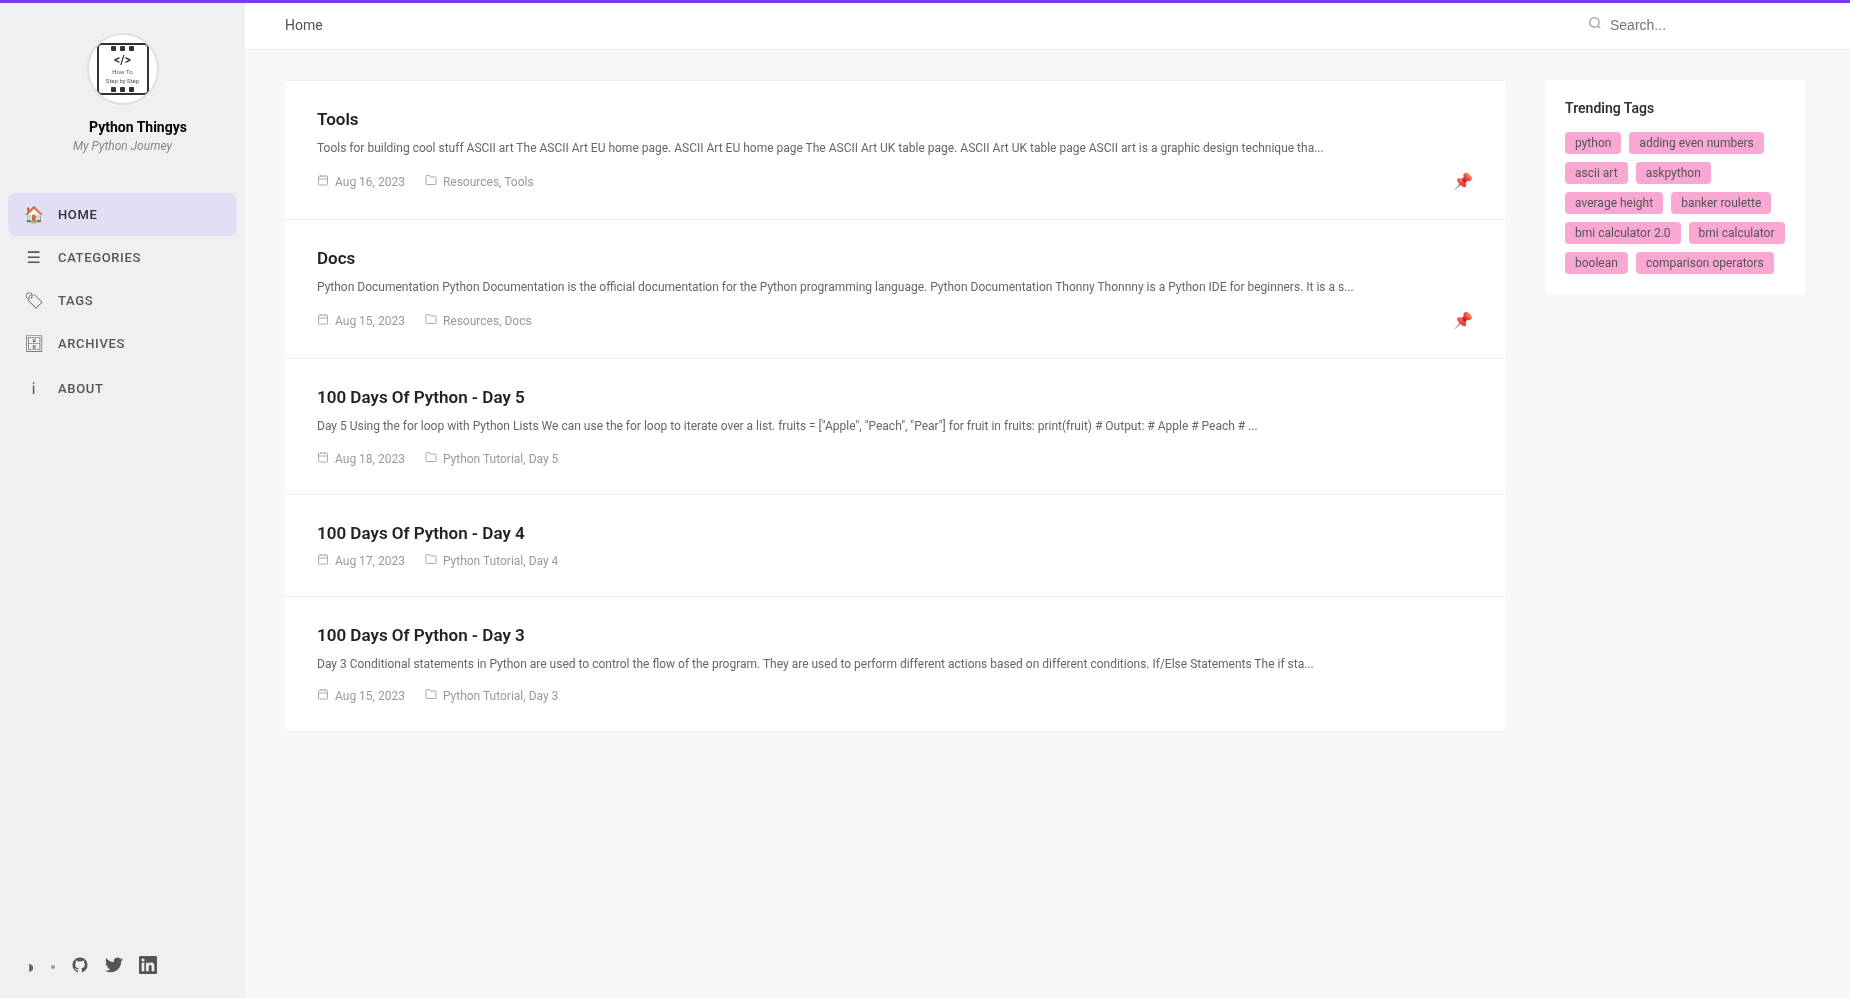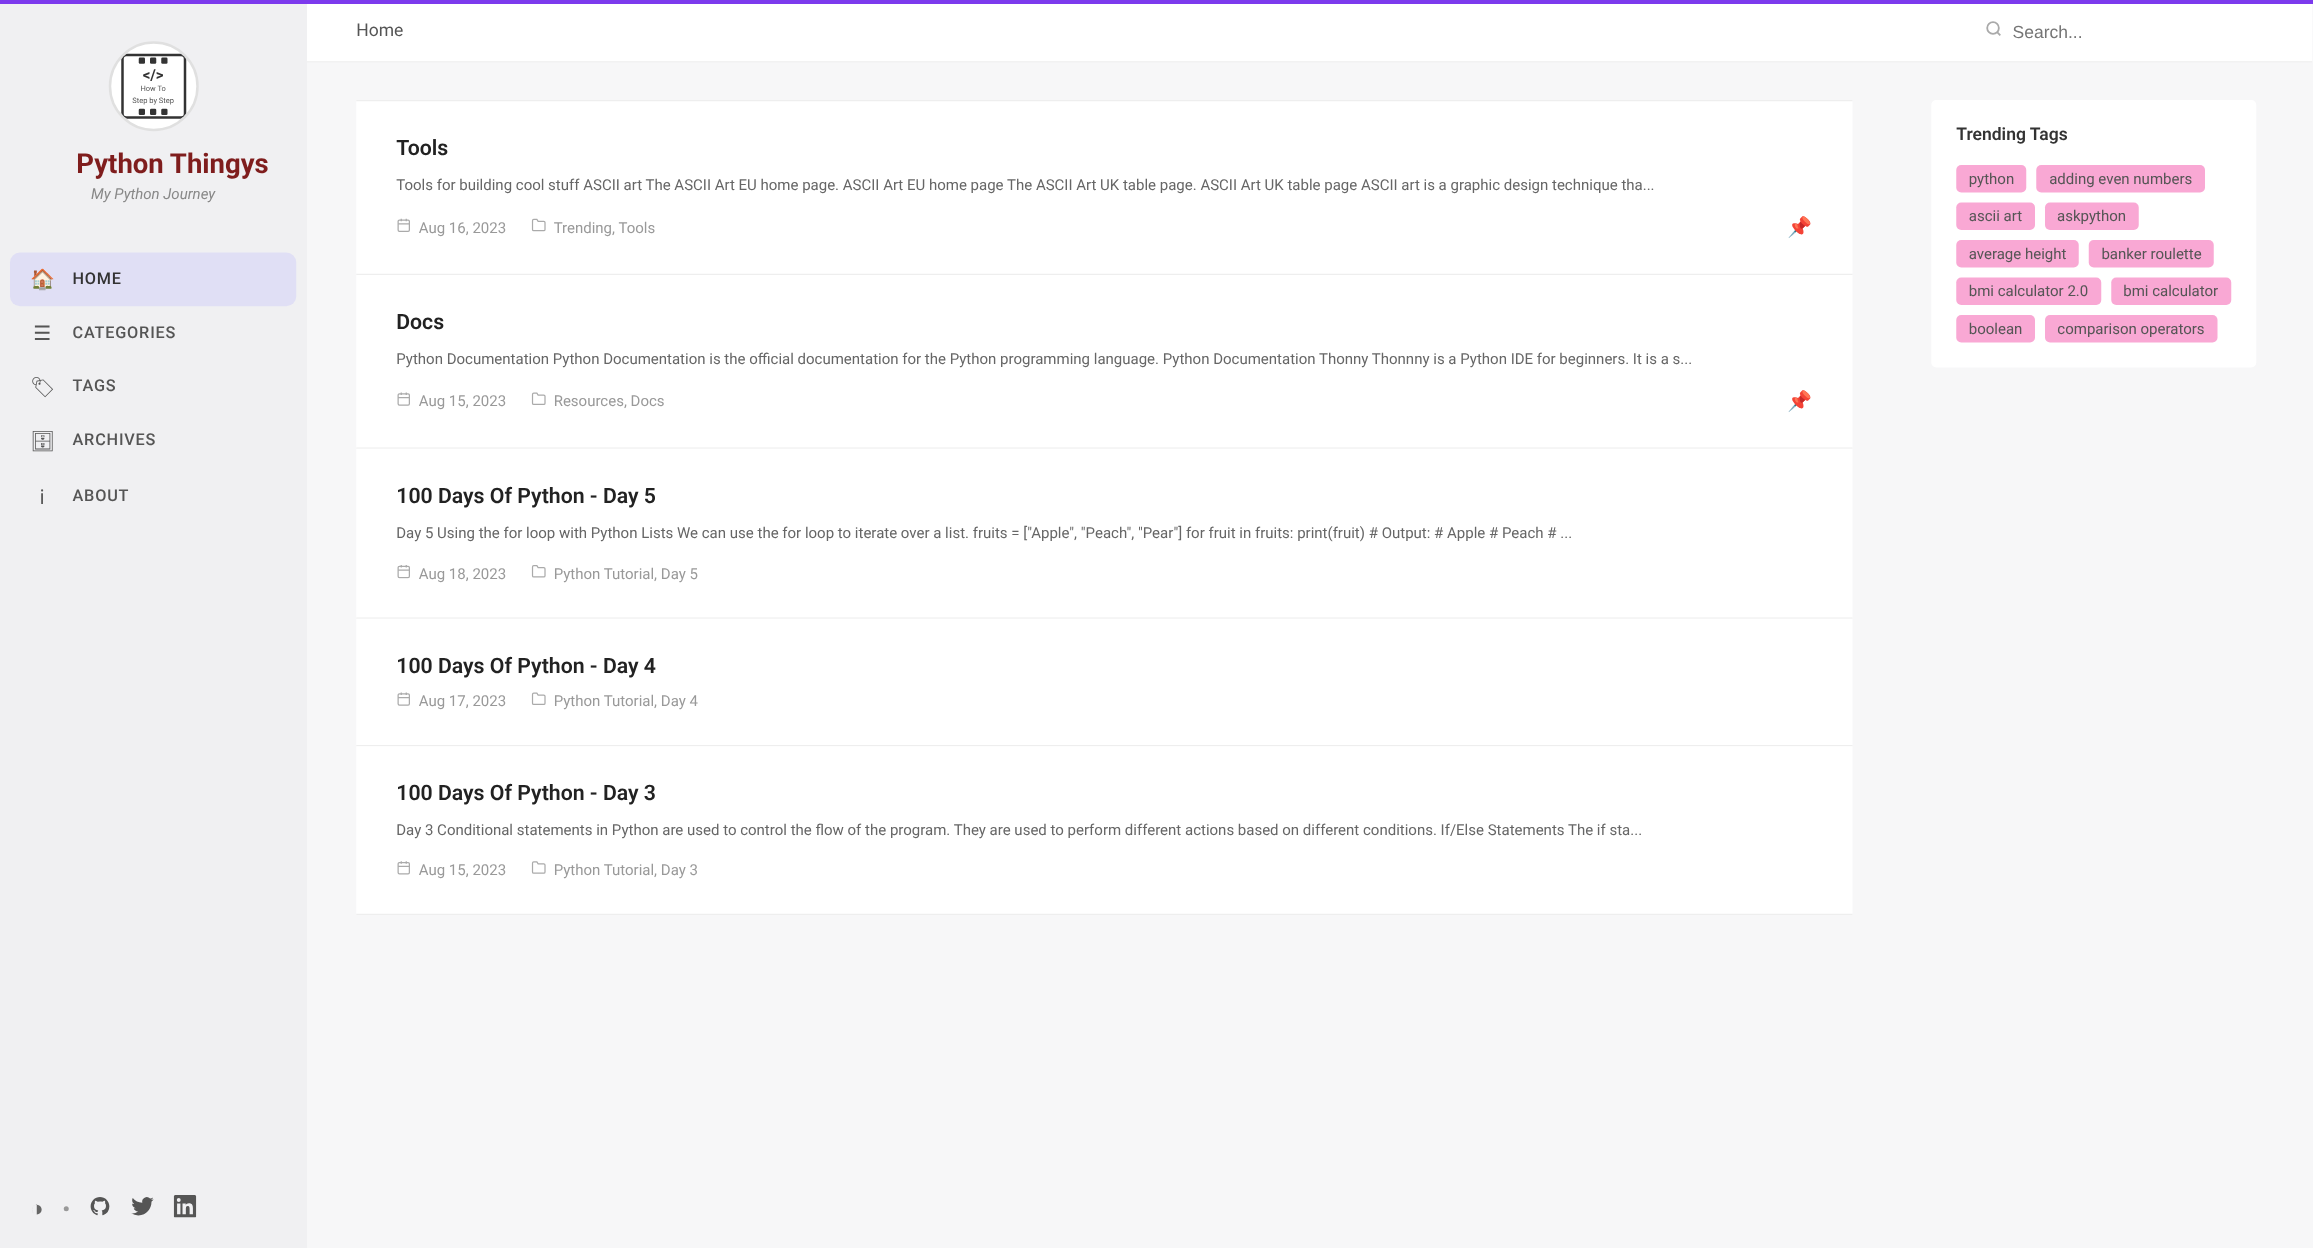--- a/index.html
+++ b/index.html
@@ -70,23 +70,23 @@
     }
 
     .logo-subtitle {
       font-size: 6px;
       color: #555;
       text-align: center;
       margin-top: 2px;
     }
 
     .site-title {
-      font-size: 22px;
+      font-size: 14px;
       font-weight: 700;
-      color: #7f1d1d;
+      color: #000000;
       margin-top: 14px;
       text-align: center;
       margin-left: 31px;
     }
 
     .site-subtitle {
       font-size: 12px;
       color: #888;
       margin-top: 4px;
       font-style: italic;
@@ -190,21 +190,21 @@
     .search-icon-svg {
       color: #aaa;
       font-size: 14px;
     }
 
     
     .content-area {
       display: flex;
       flex: 1;
       padding: 30px 40px;
-      gap: 63px;
+      gap: 40px;
       max-width: 1600px;
     }
 
     .posts-list {
       flex: 1;
       display: flex;
       flex-direction: column;
       gap: 0;
     }
 
@@ -406,21 +406,21 @@
                   </svg>
           </span>
           <span>Aug 16, 2023</span>
         </div>
         <div class="post-meta-item">
           <span class="post-meta-icon">
             <svg width="12" height="12" viewBox="0 0 24 24" fill="none" stroke="#aaa" stroke-width="2">
                     <path d="M22 19a2 2 0 01-2 2H4a2 2 0 01-2-2V5a2 2 0 012-2h5l2 3h9a2 2 0 012 2z"></path>
                   </svg>
           </span>
-          <span>Trending, Tools</span>
+          <span>Resources, Tools</span>
         </div>
       </div>
       <span class="post-pin">📌</span>
     </div>
   </div>
         <div class="post-card">
     <div class="post-title">Docs</div>
     <div class="post-excerpt">Python Documentation Python Documentation is the official documentation for the Python programming language. Python Documentation Thonny Thonnny is a Python IDE for beginners. It is a s...</div>
     <div class="post-meta-wrapper">
       <div class="post-meta">

